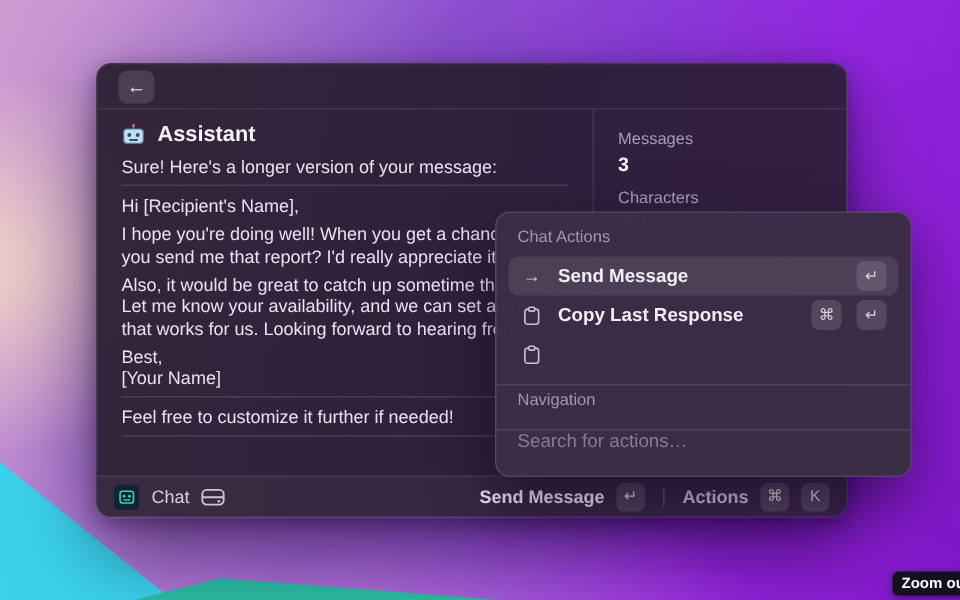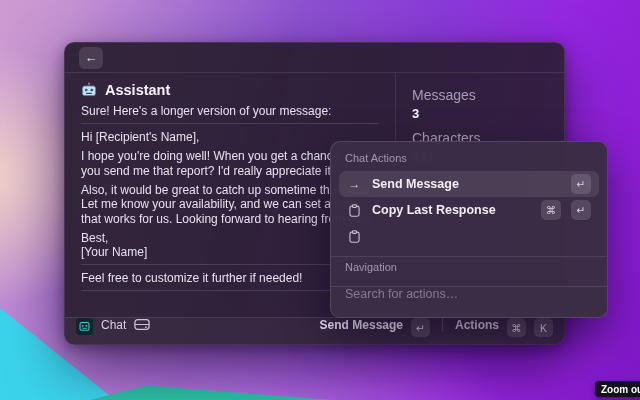--- a/index.html
+++ b/index.html
@@ -40,24 +40,24 @@
 
   .msg-title{ display:flex; align-items:center; gap:8px; height:18px;
     font-size:14.5px; font-weight:700; color:#f7f3fa; margin-bottom:5px; }
   .msg-title svg{ flex:none; }
   .chat-col p{ font-size:12px; line-height:14.5px; color:#e9e2ef;
     margin-bottom:4.5px; white-space:pre-line; }
   .chat-col hr{ border:0; border-top:1px solid rgba(255,255,255,.13);
     margin:2px 0 6px; }
   .you-block{ margin-top:4px; }
 
-  .stat-label{ font-size:14px; color:#a99db6; }
+  .stat-label{ font-size:11px; color:#a99db6; }
   .stat-value{ font-size:13px; font-weight:700; color:#fbf9fc; margin:3px 0 9px; }
 
-  .win-footer{ height:27px; flex:none; display:flex; align-items:flex-start;
+  .win-footer{ height:27px; flex:none; display:flex; align-items:center;
     padding:0 11px; gap:8px; border-top:1px solid rgba(255,255,255,.09);
     background:rgba(255,255,255,.035); }
   .ext-label{ font-size:12px; color:#d8cfe2; }
   .footer-spacer{ flex:1; }
   .primary-label{ font-size:12px; font-weight:600; color:#ece5f3; }
   .actions-label{ font-size:12px; font-weight:600; color:#cdc3d9; }
   .kbd{ min-width:19px; height:19px; padding:0 4px; border-radius:5px;
     background:rgba(255,255,255,.13); color:#d9d1e3; font-size:10.5px;
     display:flex; align-items:center; justify-content:center; }
   .footer-divider{ width:1px; height:13px; background:rgba(255,255,255,.18);

